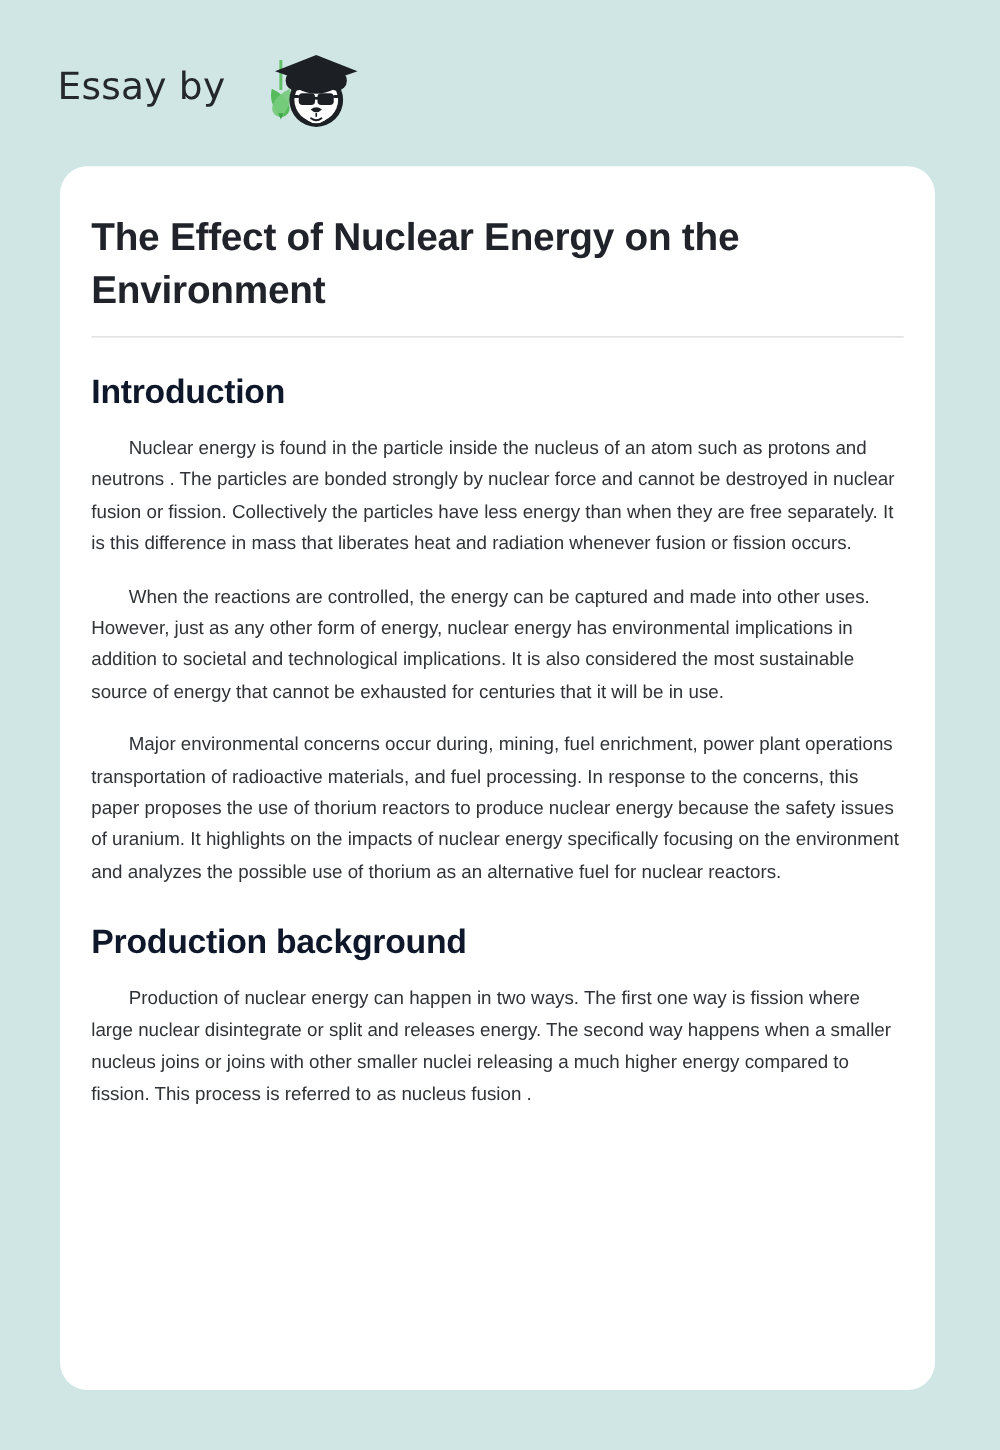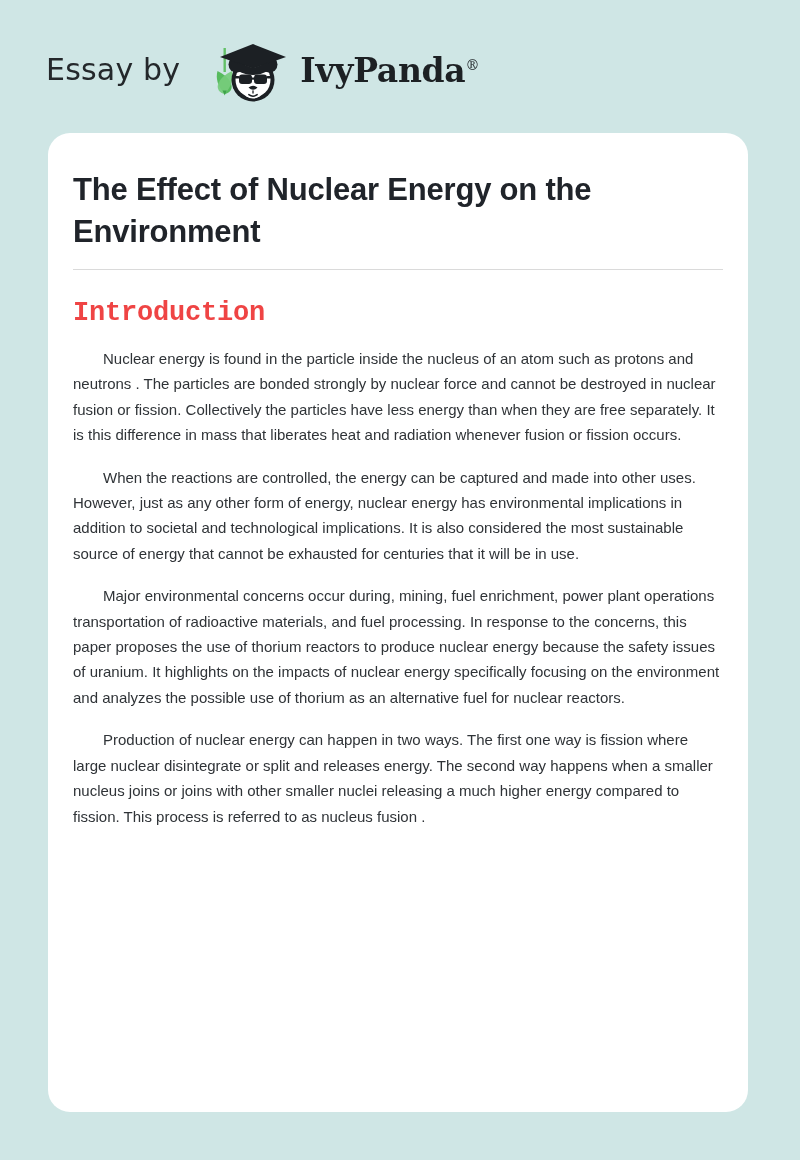--- a/index.html
+++ b/index.html
@@ -119,24 +119,24 @@
   }
 
   .divider {
     height: 1px;
     background: #dadada;
     margin-top: 16px;
     width: 650px;
   }
 
   .section-heading {
-    font-family: Liberation Mono, monospace;
+    font-family: Liberation Sans, sans-serif;
     font-size: 27px;
     font-weight: 700;
-    color: #ef4444;
+    color: #0f172a;
     margin: 27px 0 0 0;
     letter-spacing: -0.2px;
     line-height: 32px;
   }
 
   p.body-text {
     font-family: "Liberation Sans", sans-serif;
     font-size: 15px;
     line-height: 25.4px;
     color: #2f3337;
@@ -182,35 +182,35 @@
 
           <ellipse cx="55" cy="57" rx="9.5" ry="7.5" fill="#ffffff"></ellipse>
           <path d="M50.5 53.5 q4.5 -3.4 9 0 q-4.5 4.6 -9 0 Z" fill="#1c2024"></path>
           <path d="M55 56.8 v2.2" stroke="#1c2024" stroke-width="1.3" stroke-linecap="round"></path>
           <path d="M50.8 60.6 q4.2 3.2 8.4 0" stroke="#1c2024" stroke-width="1.4" fill="none" stroke-linecap="round"></path>
 
           <path d="M55 10 L88 23 L55 34.5 L22 23 Z" fill="#1c2024"></path>
           <path d="M40 28.5 v8.5 q15 8 30 0 v-8.5 l-15 5.5 Z" fill="#1c2024"></path>
         </svg>
       </span>
-      <span class="wordmark"><span>IvyPanda</span><span class="reg">®</span></span>
     </div>
   </div>
 
   <div class="card">
     <div class="card-inner">
 
       <h1 class="doc-title">The Effect of Nuclear Energy on the Environment</h1>
 
 
       <div class="divider"></div>
 
       <h2 class="section-heading">Introduction</h2>
       <p class="body-text">Nuclear energy is found in the particle inside the nucleus of an atom such as protons and neutrons . The particles are bonded strongly by nuclear force and cannot be destroyed in nuclear fusion or fission. Collectively the particles have less energy than when they are free separately. It is this difference in mass that liberates heat and radiation whenever fusion or fission occurs.</p>
       <p class="body-text">When the reactions are controlled, the energy can be captured and made into other uses. However, just as any other form of energy, nuclear energy has environmental implications in addition to societal and technological implications. It is also considered the most sustainable source of energy that cannot be exhausted for centuries that it will be in use.</p>
       <p class="body-text">Major environmental concerns occur during, mining, fuel enrichment, power plant operations transportation of radioactive materials, and fuel processing. In response to the concerns, this paper proposes the use of thorium reactors to produce nuclear energy because the safety issues of uranium. It highlights on the impacts of nuclear energy specifically focusing on the environment and analyzes the possible use of thorium as an alternative fuel for nuclear reactors.</p>
 
+      <h2 class="section-heading">Production background</h2>
       <p class="body-text">Production of nuclear energy can happen in two ways. The first one way is fission where large nuclear disintegrate or split and releases energy. The second way happens when a smaller nucleus joins or joins with other smaller nuclei releasing a much higher energy compared to fission. This process is referred to as nucleus fusion .</p>
 
     </div>
   </div>
 
 </div>
 
 </body></html>

